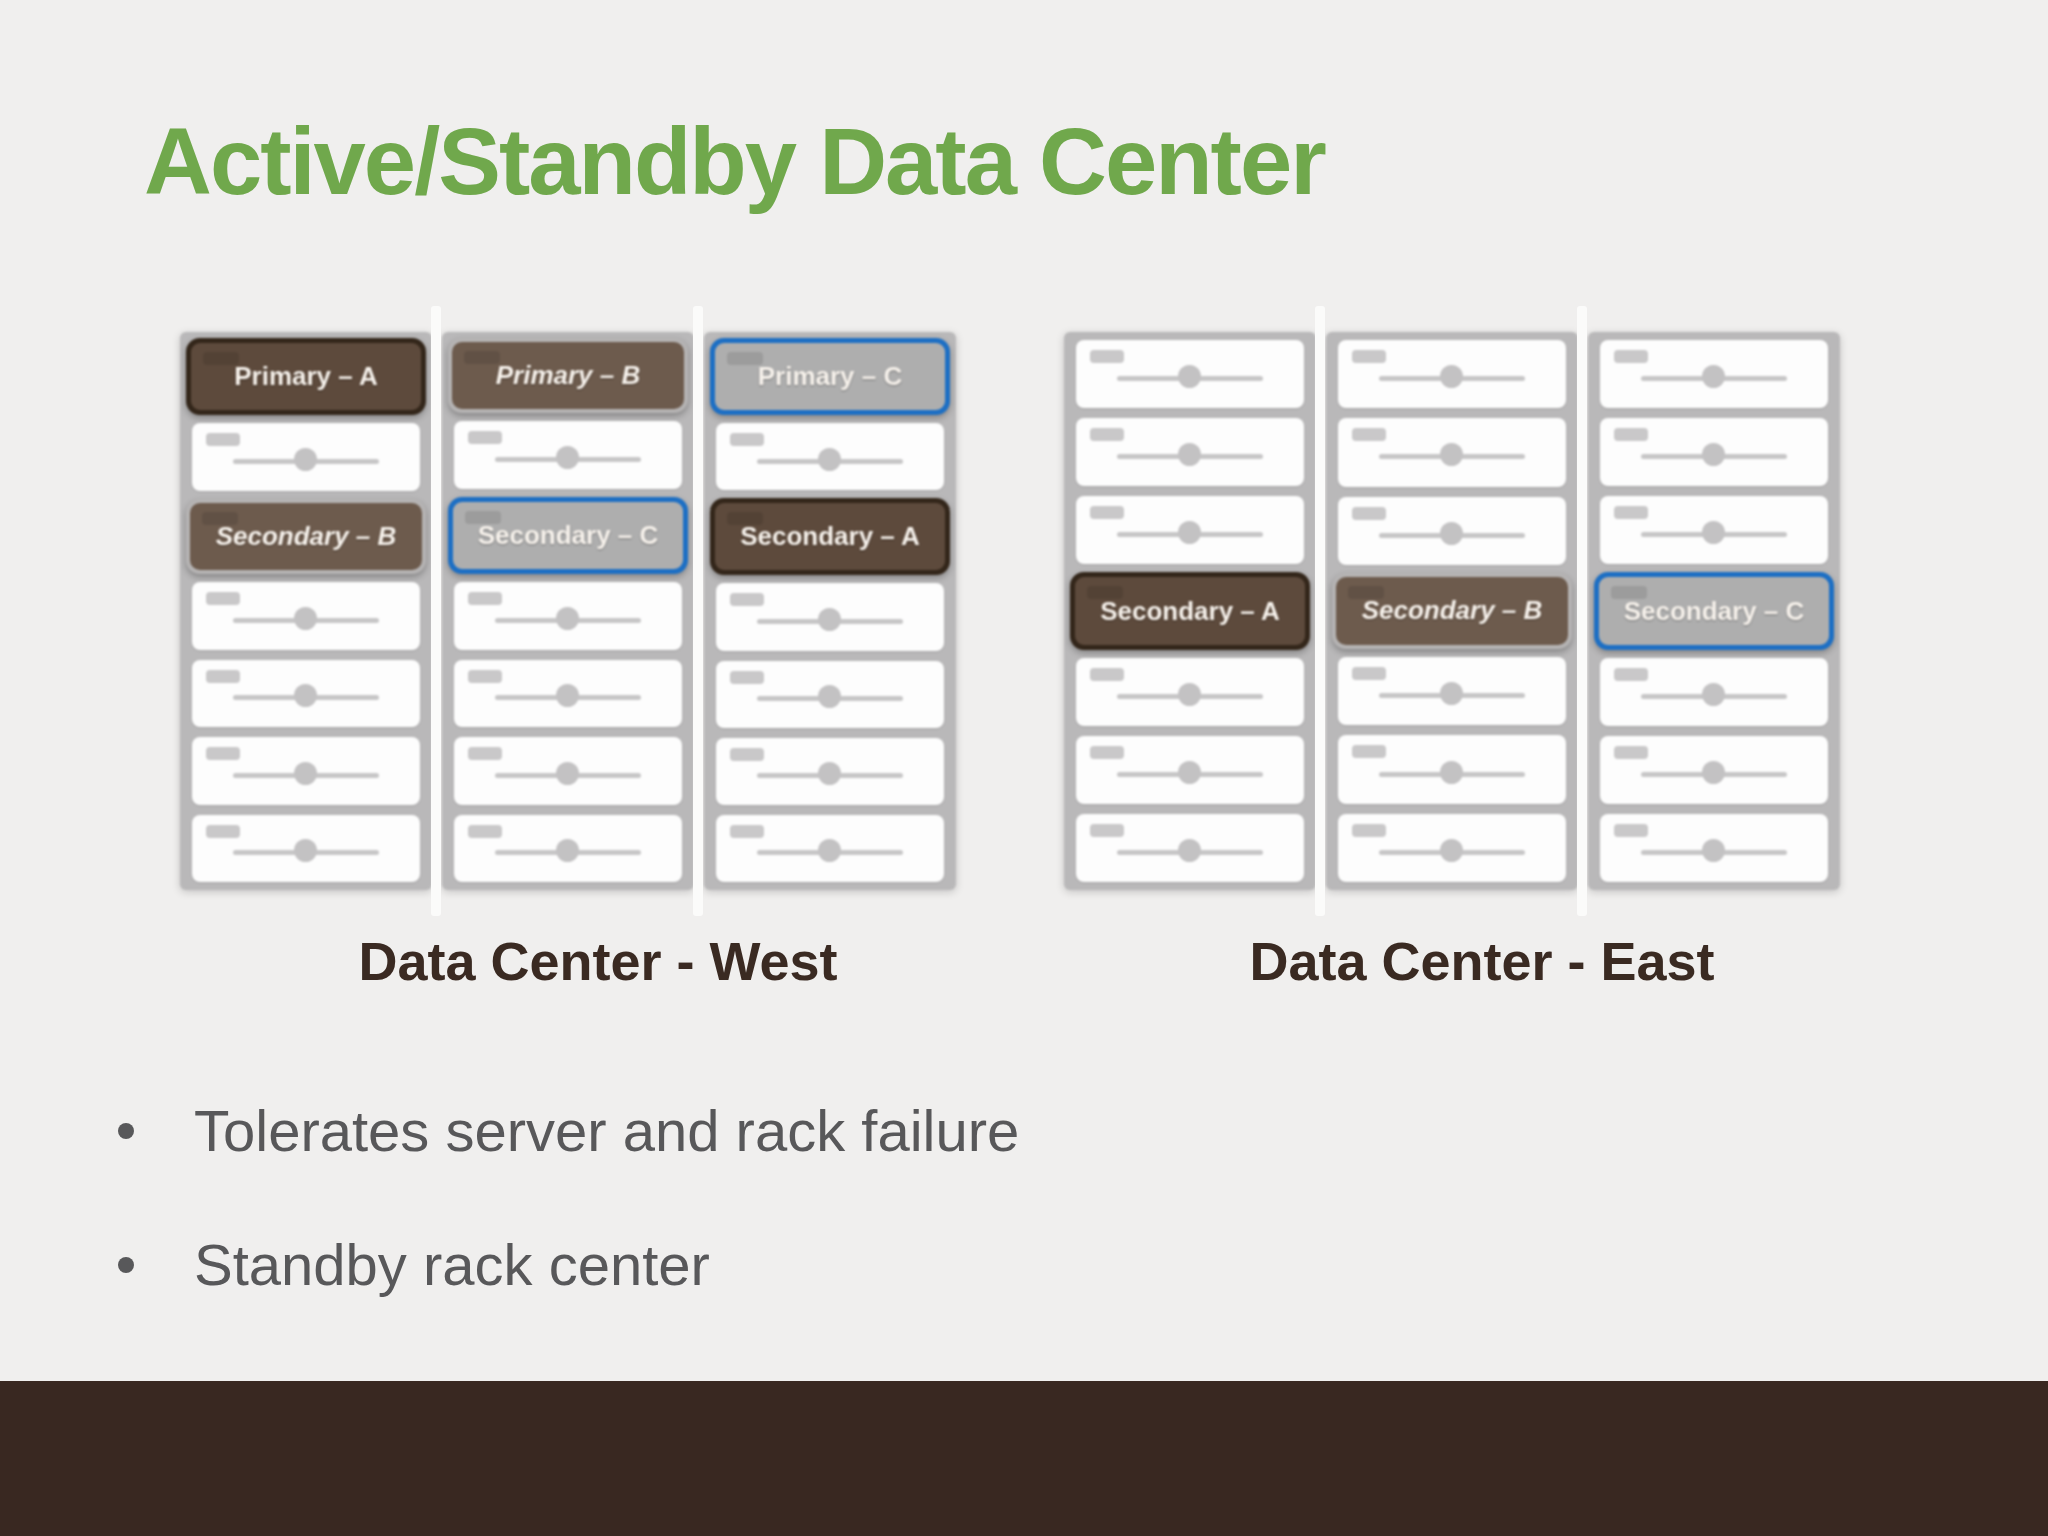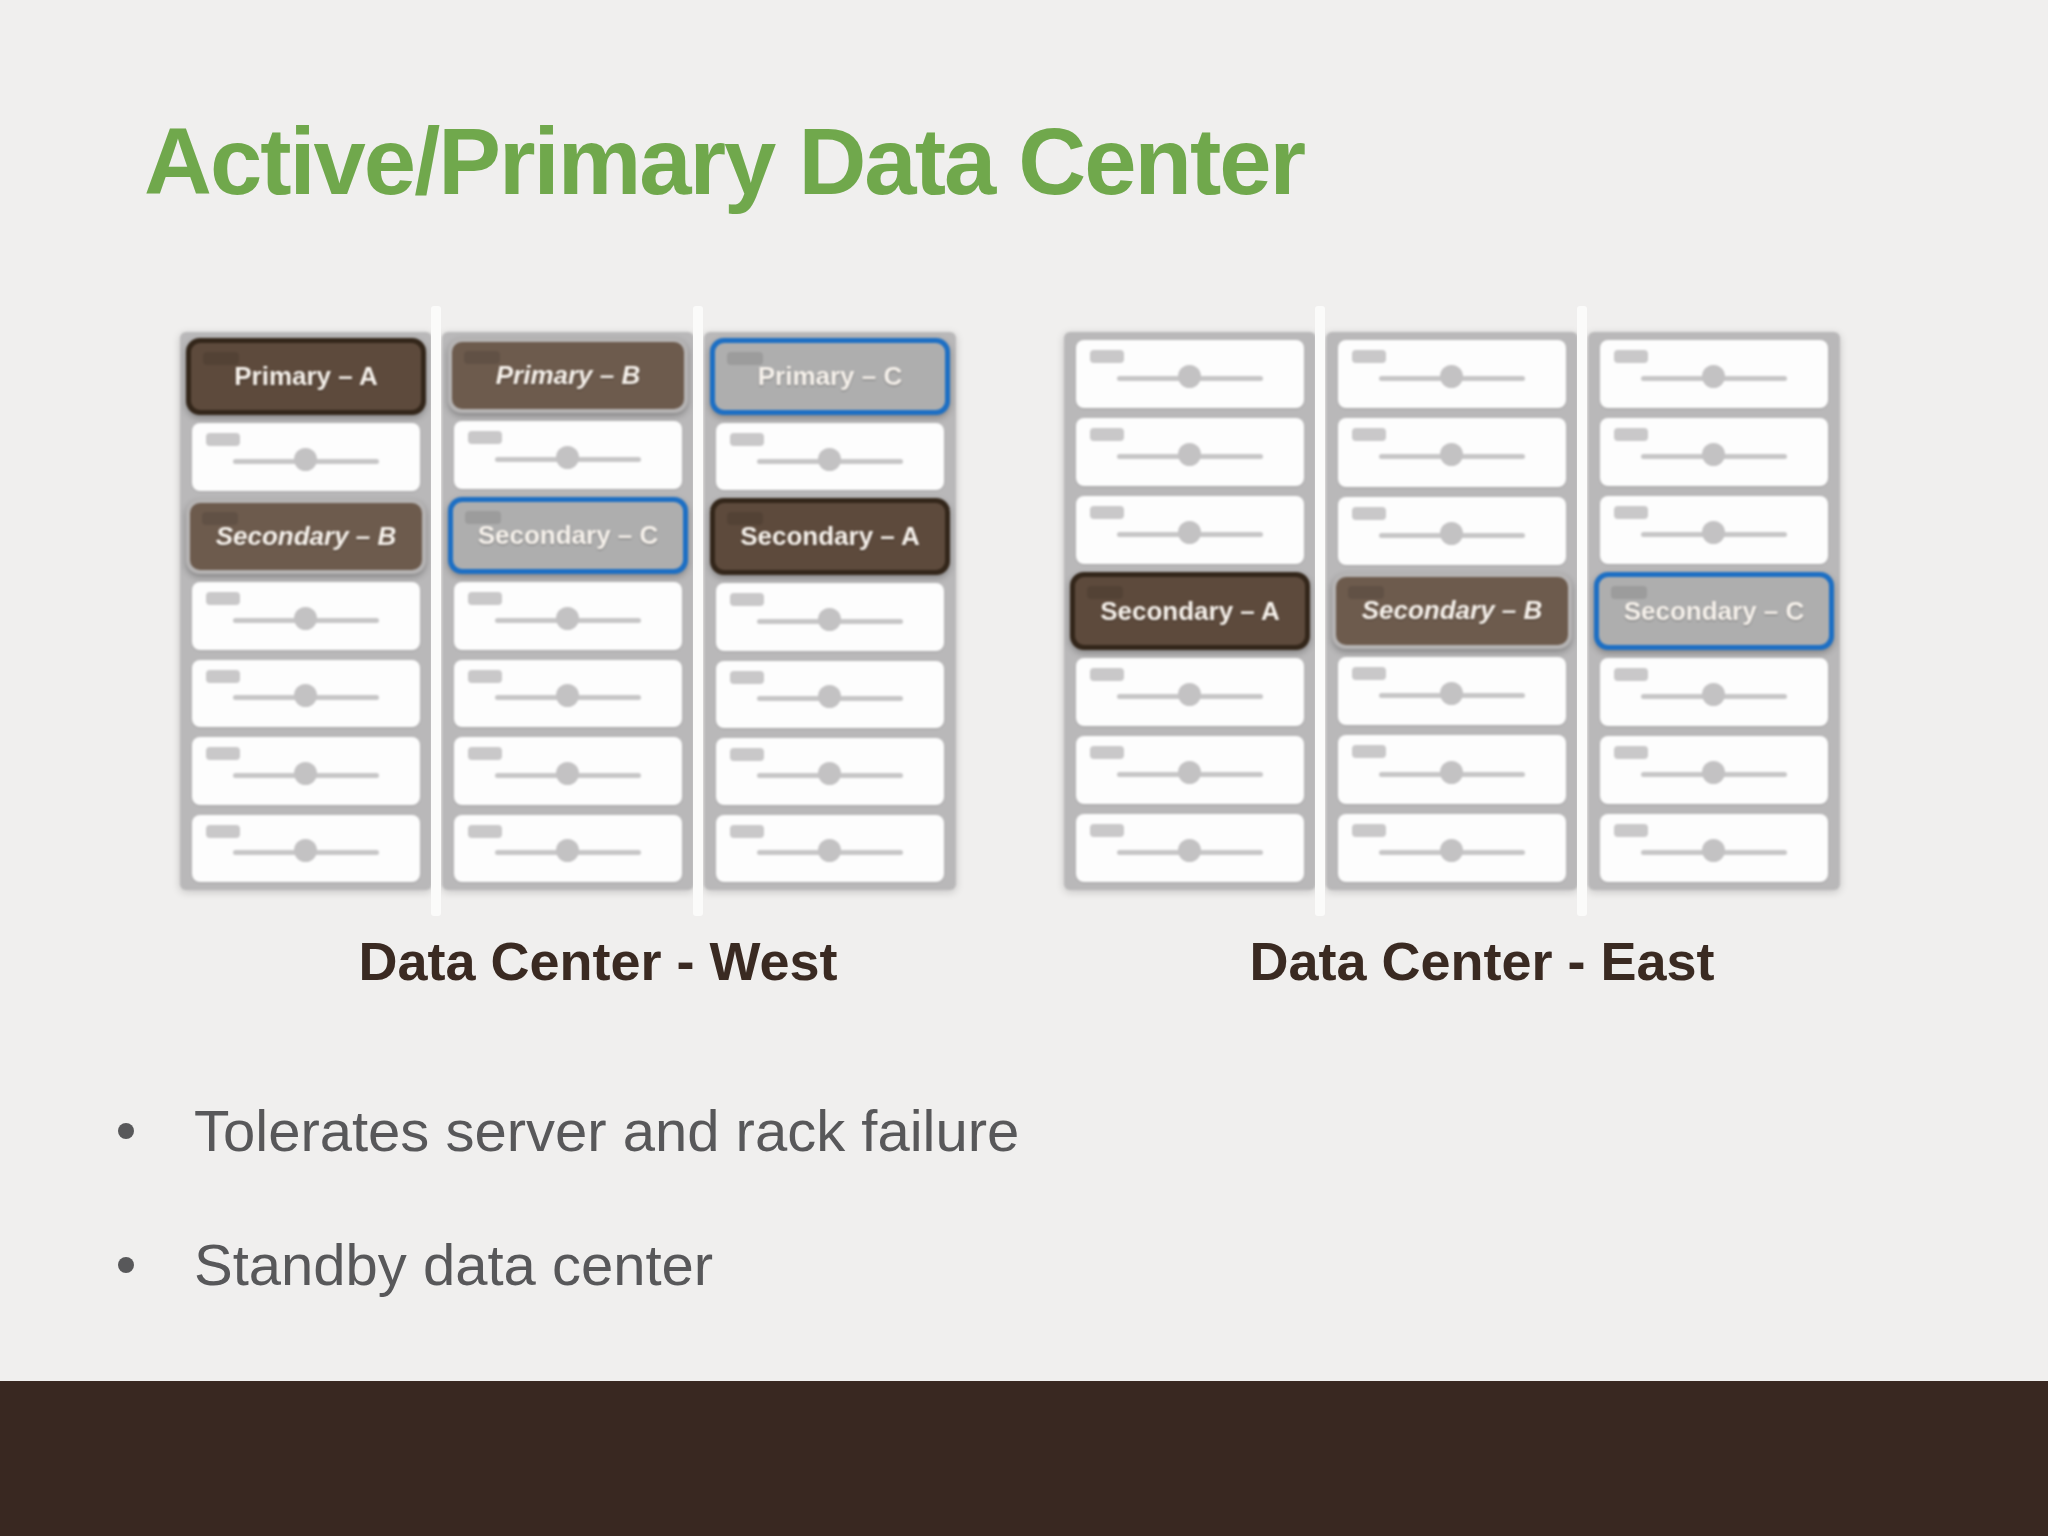--- a/index.html
+++ b/index.html
@@ -61,21 +61,21 @@
        background:var(--bullet-gray);}
 
   .footer-bar{position:absolute;left:0;bottom:0;width:100%;height:155px;
        background:var(--footer-brown);}
 </style>
 </head>
 <body>
 
 <div class="slide">
 
-  <div class="title">Active/Primary Data Center</div>
+  <div class="title">Active/Standby Data Center</div>
 
   <div class="dc-group dc-west">
     <div class="racks">
         <div class="rack">
           <div class="node-box variant-dark">
             <span class="chip"></span>
             <span class="node-label">Primary – A</span>
           </div>
           <div class="server">
             <span class="led"></span>
@@ -300,18 +300,18 @@
   <div class="dc-caption caption-west">Data Center - West</div>
   <div class="dc-caption caption-east">Data Center - East</div>
 
   <ul class="bullets">
     <li>
       <span class="bullet-dot"></span>
       <span>Tolerates server and rack failure</span>
     </li>
     <li>
       <span class="bullet-dot"></span>
-      <span>Standby data center</span>
+      <span>Standby rack center</span>
     </li>
   </ul>
 
   <div class="footer-bar"></div>
 </div>
 
 </body></html>

